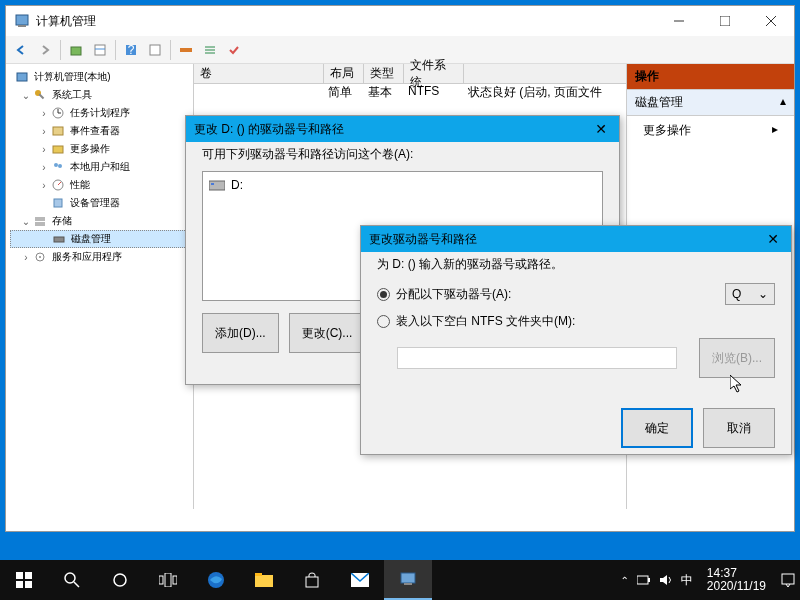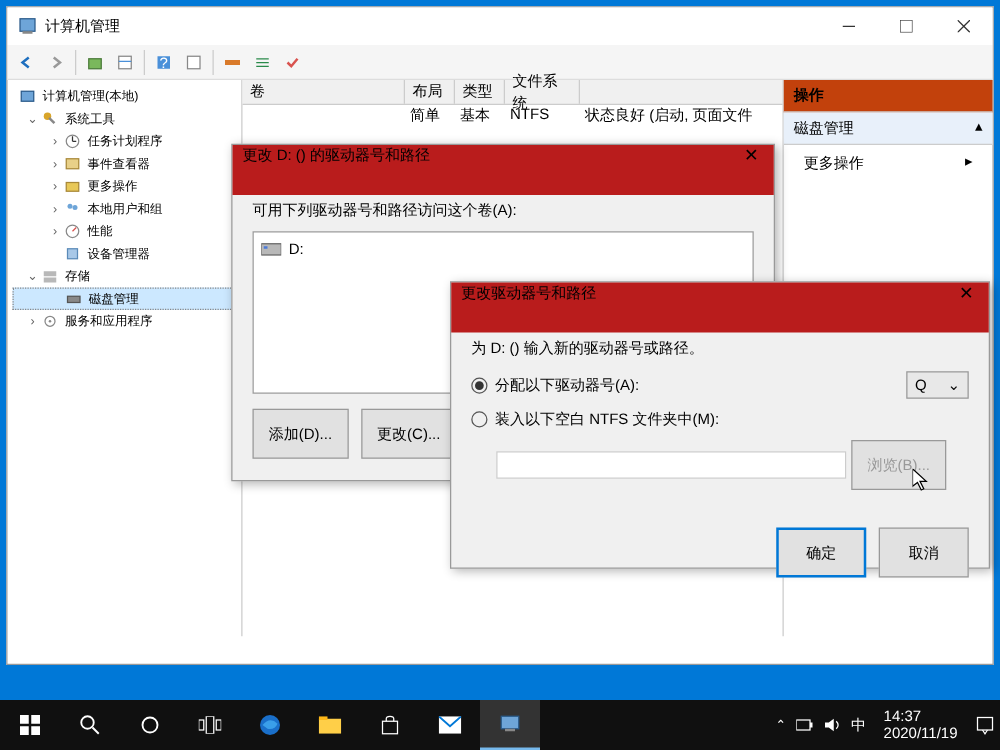--- a/index.html
+++ b/index.html
@@ -30,21 +30,21 @@
 .disk-row{border:1px solid #999;margin-bottom:2px;display:flex;height:56px}
 .disk-label{width:100px;padding:4px;border-right:1px solid #999;background:#f8f8f8}
 .legend{display:flex;gap:12px;padding:4px;align-items:center}
 .legend-box{width:12px;height:12px;border:1px solid #333;display:inline-block;vertical-align:middle}
 .right-panel{width:168px;border-left:1px solid #ccc}
 .action-header{background:#c2410c;padding:4px 8px;font-weight:bold;border-bottom:1px solid #ccc}
 .action-sub{background:#e8f0fa;padding:4px 8px;display:flex;justify-content:space-between;border-bottom:1px solid #ccc}
 .action-item{padding:6px 16px;display:flex;justify-content:space-between}
 .dialog1{left:185px;top:115px;width:435px;height:270px;background:#f0f0f0;box-shadow:2px 2px 8px rgba(0,0,0,0.3)}
 .dialog2{left:360px;top:225px;width:432px;height:230px;background:#f0f0f0;box-shadow:2px 2px 8px rgba(0,0,0,0.3);z-index:10}
-.dlg-title{height:40px;display:flex;padding:0 8px;background:#b91c1c}
+.dlg-title{height:26px;display:flex;align-items:center;padding:0 8px;background:#0ea5e9}
 .dlg-title span:first-child{flex:1}
 .dlg-close{width:20px;text-align:center;font-size:14px}
 .dlg-body{padding:4px 16px}
 .listbox{background:#fff;border:1px solid #999;height:130px;padding:4px}
 .list-item{padding:2px;display:flex;align-items:center;gap:6px}
 .dlg-btns{display:flex;gap:10px;padding:8px 16px}
 .btn{min-width:72px;height:40px;border:1px solid #999;background:#e1e1e1;display:flex;align-items:center;justify-content:center;padding:0 12px}
 .btn-primary{border:2px solid #0078d7}
 .btn-disabled{color:#999}
 .radio-row{display:flex;align-items:center;gap:6px;margin:8px 0}
@@ -336,21 +336,21 @@
       <span style="flex:1">分配以下驱动器号(A):</span>
       <div class="combo">
           <span>Q</span>
           <span>⌄</span>
         </div>
     </div>
     <div class="radio-row">
       <span class="radio"></span>
       <span>装入以下空白 NTFS 文件夹中(M):</span>
     </div>
-    <div style="display:flex;gap:4px;padding-left:20px;align-items:center">
+    <div style="display:flex;gap:22px;padding-left:20px;align-items:center">
       <div class="textbox"></div>
       <div class="btn btn-disabled">浏览(B)...</div>
     </div>
   </div>
   <div class="dlg-btns" style="justify-content:flex-end;margin-top:18px">
     <div class="btn btn-primary">确定</div>
     <div class="btn">取消</div>
   </div>
 </div>
 

